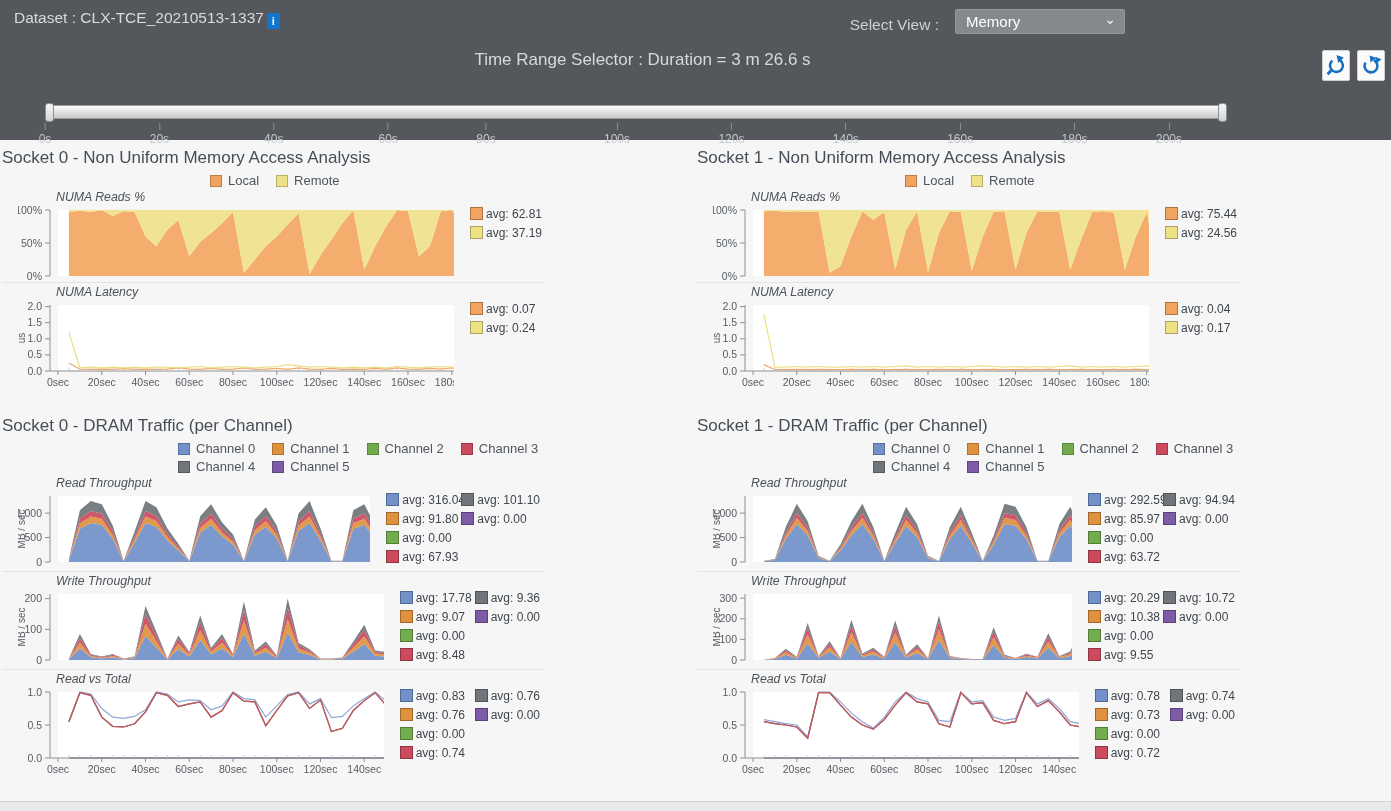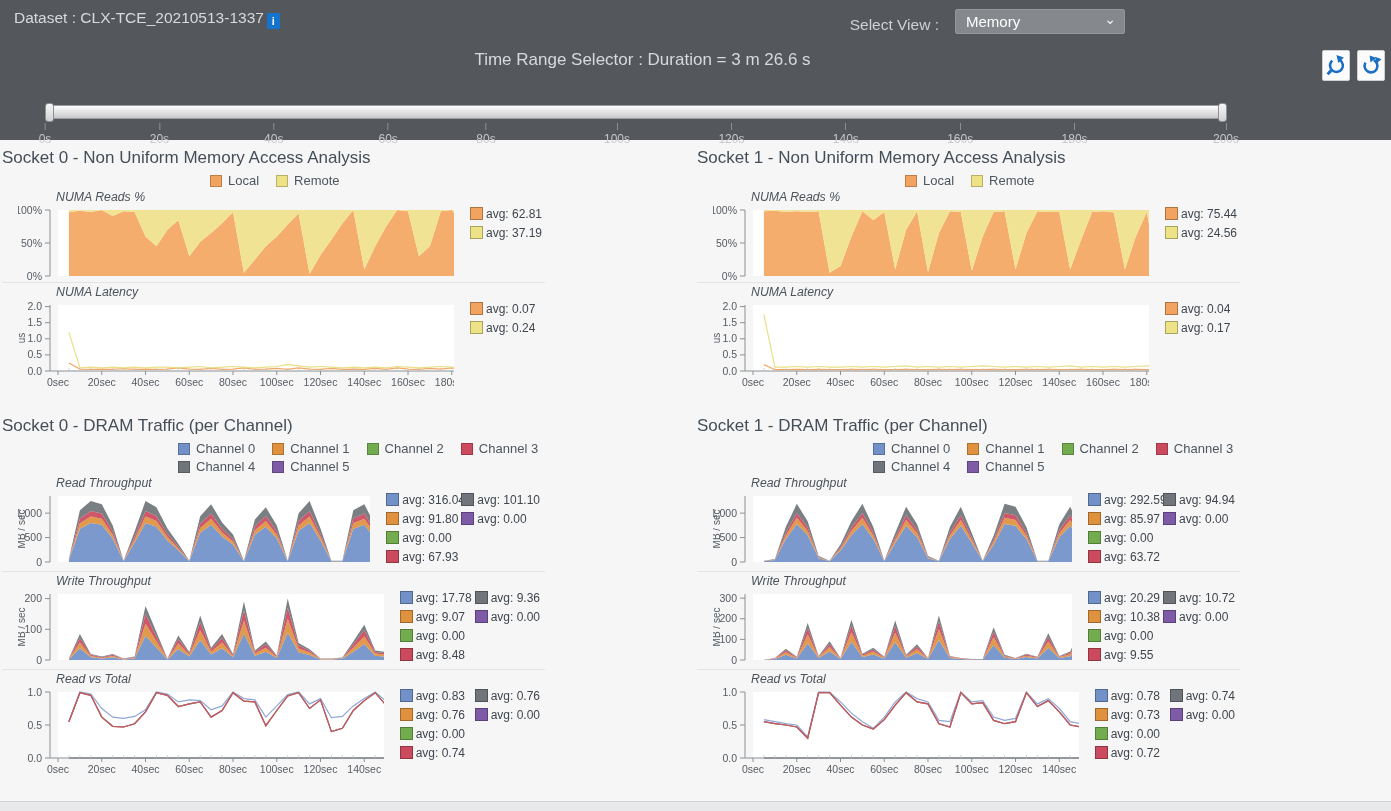--- a/index.html
+++ b/index.html
@@ -128,21 +128,21 @@
           <div>140s</div>
         </div>
         <div class="tick" style="left: 960.2px;">
           <div class="tl"></div>
           <div>160s</div>
         </div>
         <div class="tick" style="left: 1074.6px;">
           <div class="tl"></div>
           <div>180s</div>
         </div>
-        <div class="tick" style="left: 1226px;">
+        <div class="tick" style="left: 1169px;">
           <div class="tl"></div>
           <div>200s</div>
         </div>
       </div>
   </div>
 </header>
 
 <main id="panels" class="grid">
     <section class="panel numa">
       <h2>Socket 0 - Non Uniform Memory Access Analysis</h2>

